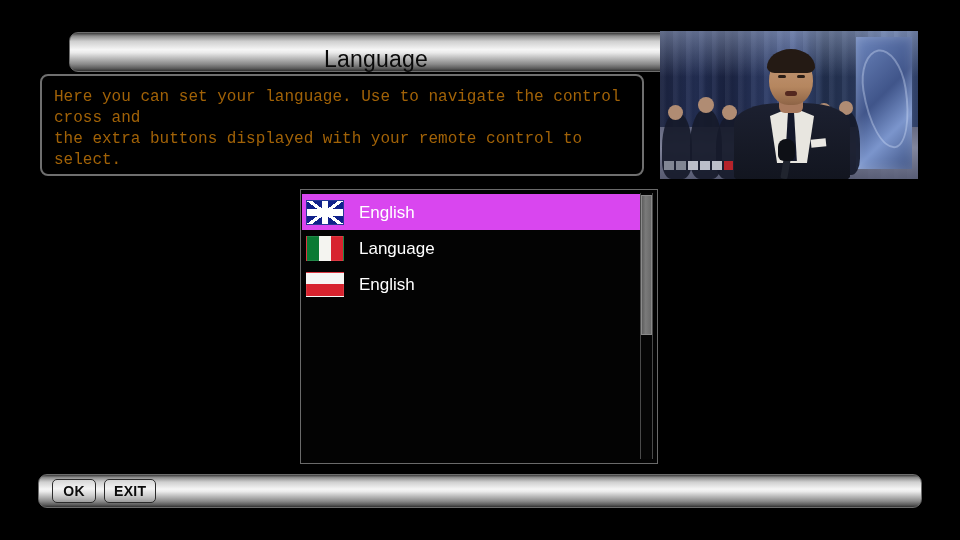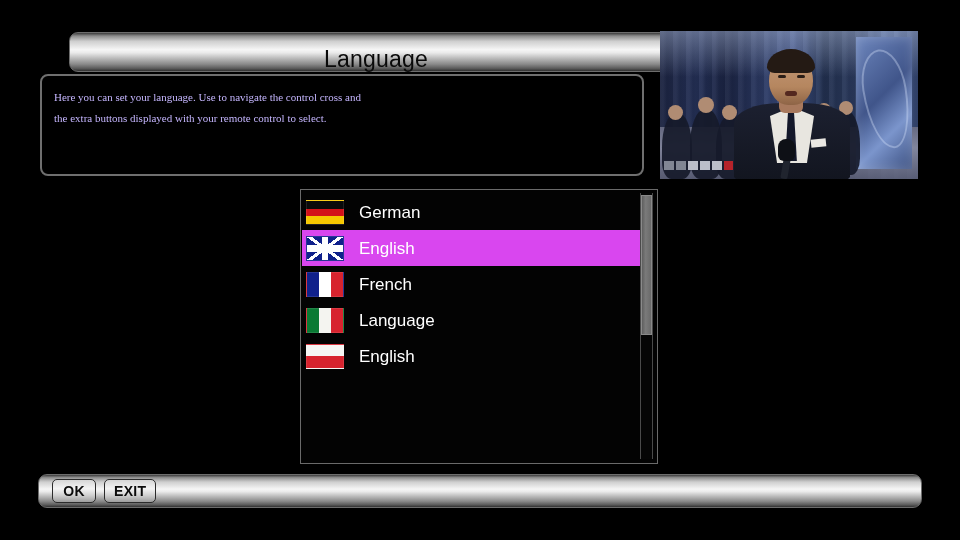--- a/index.html
+++ b/index.html
@@ -70,26 +70,26 @@
     top: 74px;
     width: 604px;
     height: 102px;
     background: #000000;
     border: 2px solid #6f6f6f;
     border-radius: 8px;
     box-sizing: border-box;
     padding: 11px 14px 0 12px;
   }
   #desc-text {
-    color: #c4b5fd;
-    font-size: 11px;
+    color: #a16207;
+    font-size: 16px;
     line-height: 21px;
     font-weight: 400;
     white-space: pre-line;
-    font-family: Liberation Serif, serif;
+    font-family: Liberation Mono, monospace;
   }
 
   
   #video-preview {
     position: absolute;
     left: 660px;
     top: 31px;
     width: 258px;
     height: 148px;
     overflow: hidden;
@@ -424,31 +424,23 @@
       <span class="vp-logo-cell dim"></span>
       <span class="vp-logo-cell"></span>
       <span class="vp-logo-cell"></span>
       <span class="vp-logo-cell"></span>
       <span class="vp-logo-cell red"></span>
     </div>
   </div>
 
   <div id="list-panel">
     <div id="list-rows">
-        <div class="lang-row">
-          <span class="flag f-de"></span>
-          <span class="lang-label">German</span>
-        </div>
         <div class="lang-row selected">
           <span class="flag f-gb"></span>
           <span class="lang-label">English</span>
-        </div>
-        <div class="lang-row">
-          <span class="flag f-fr"></span>
-          <span class="lang-label">French</span>
         </div>
         <div class="lang-row">
           <span class="flag f-it"></span>
           <span class="lang-label">Language</span>
         </div>
         <div class="lang-row">
           <span class="flag f-pl"></span>
           <span class="lang-label">English</span>
         </div>
       </div>

